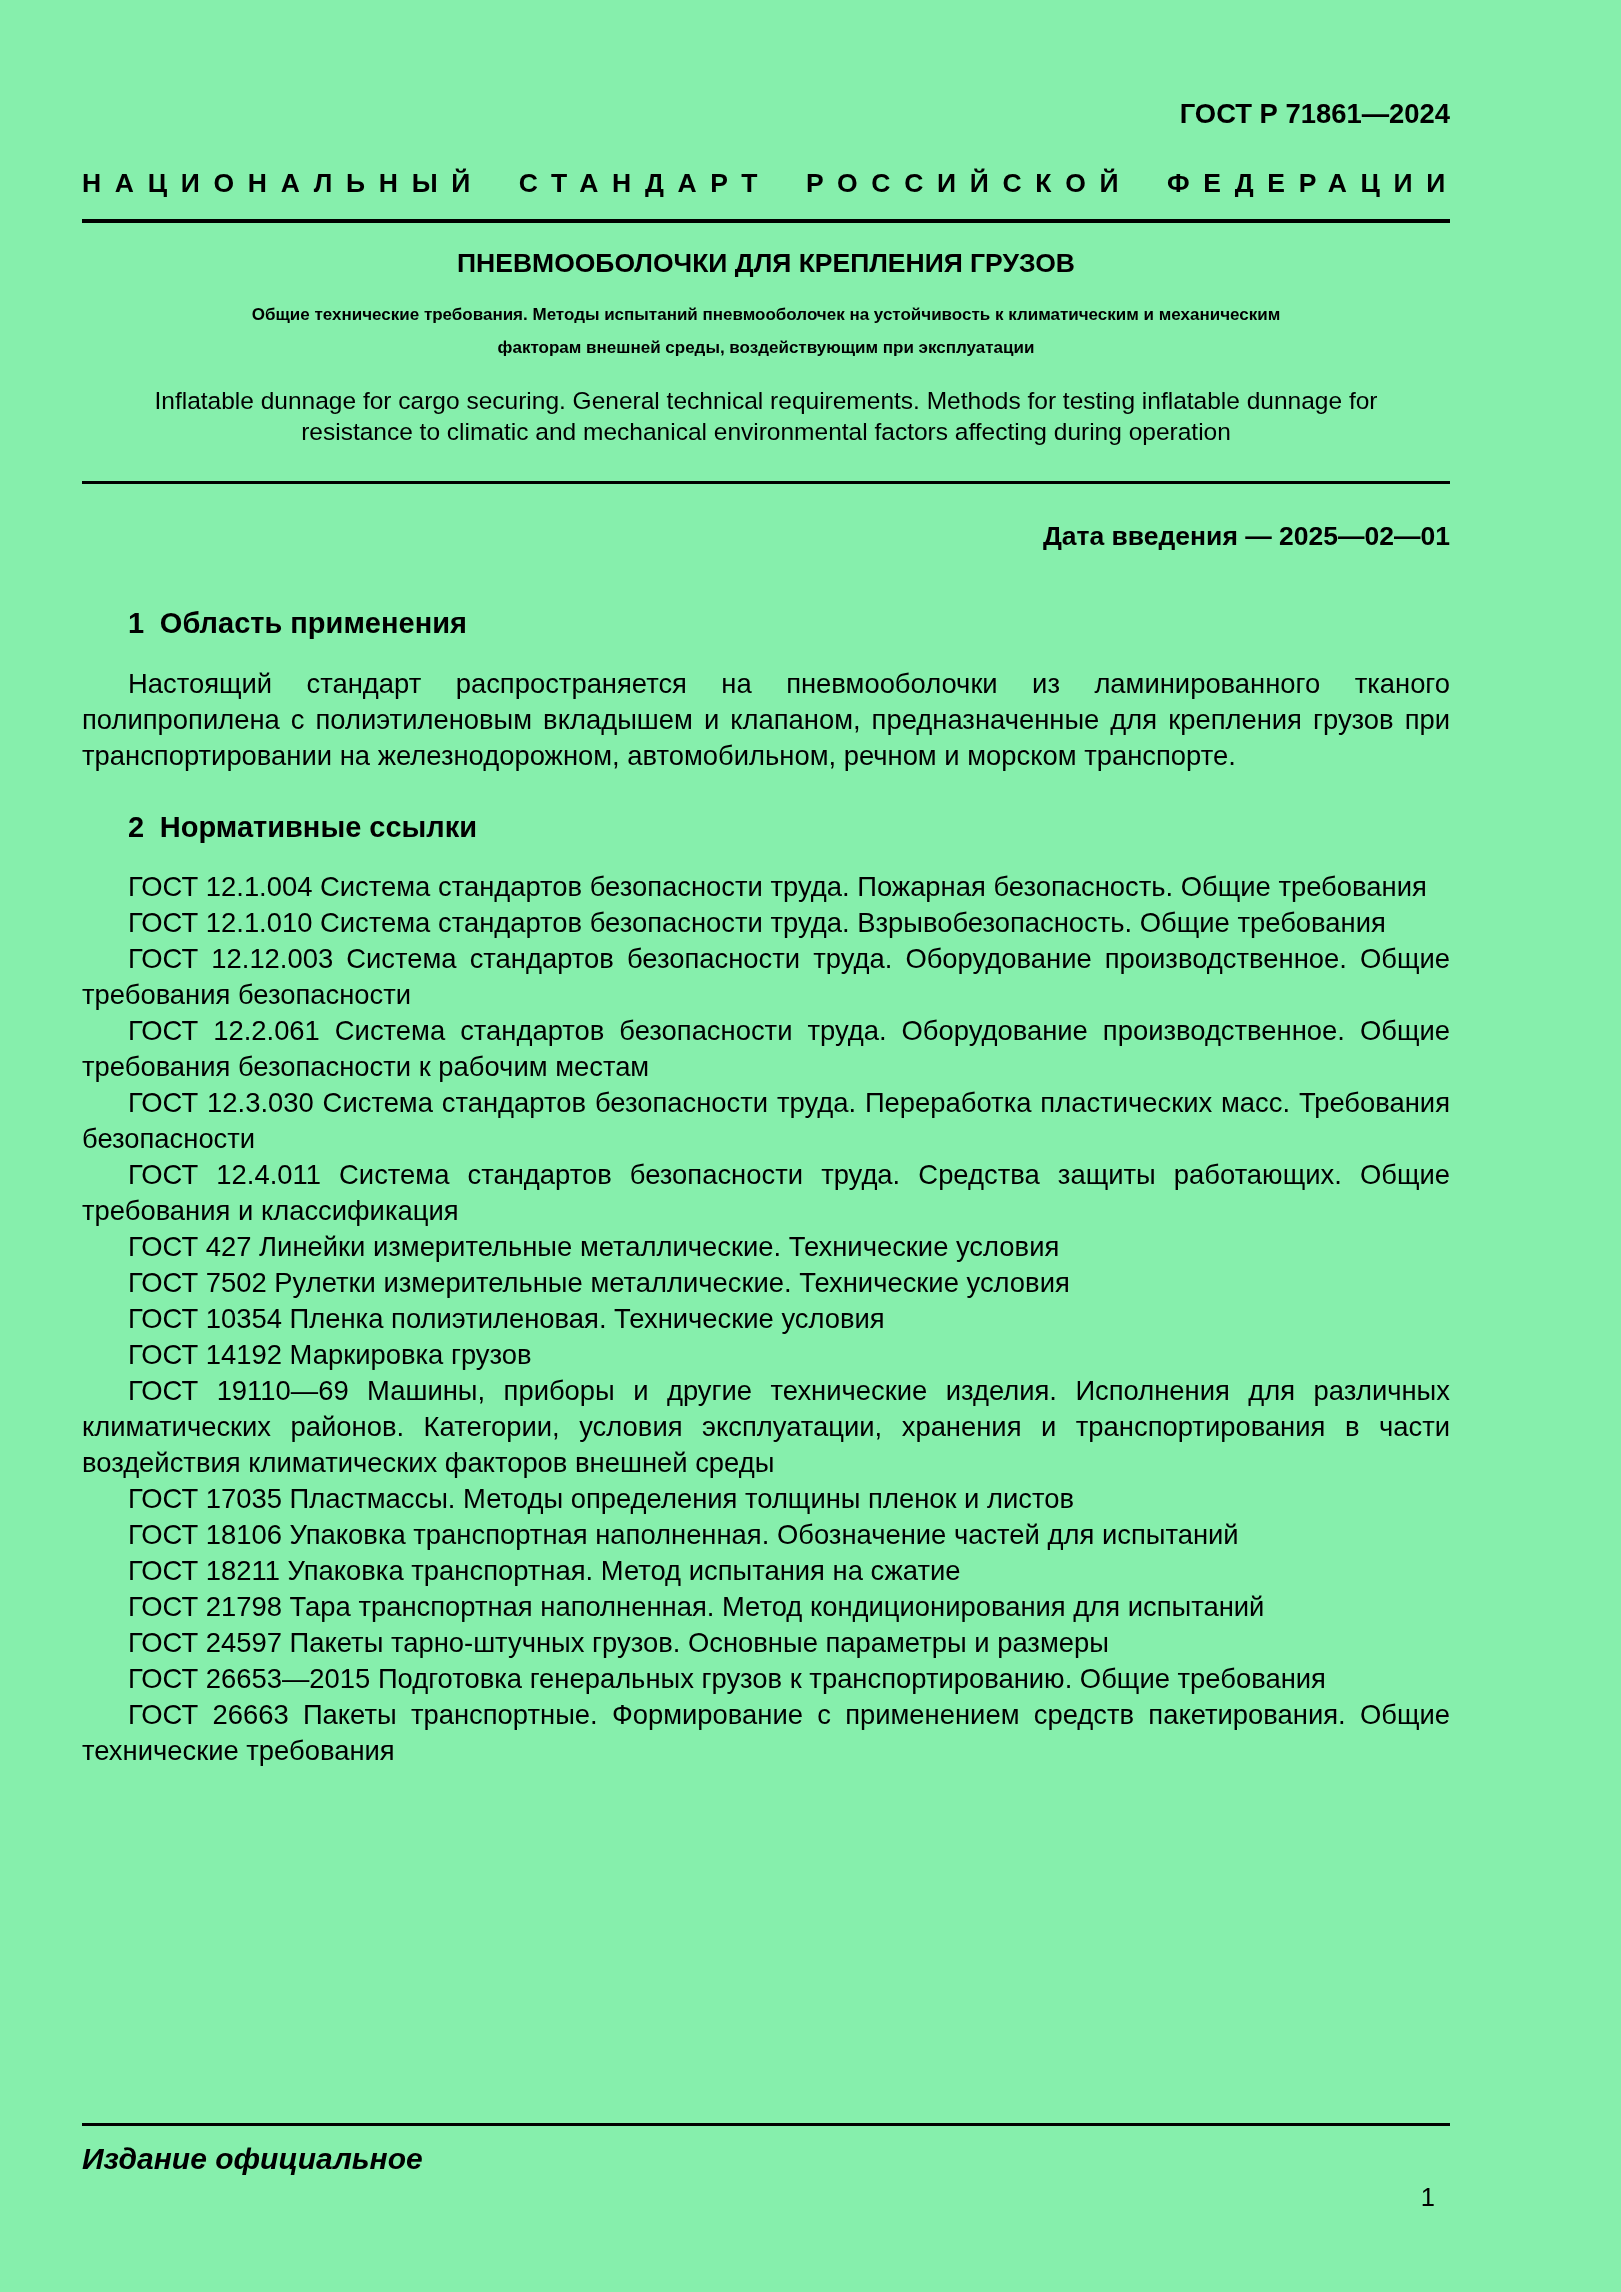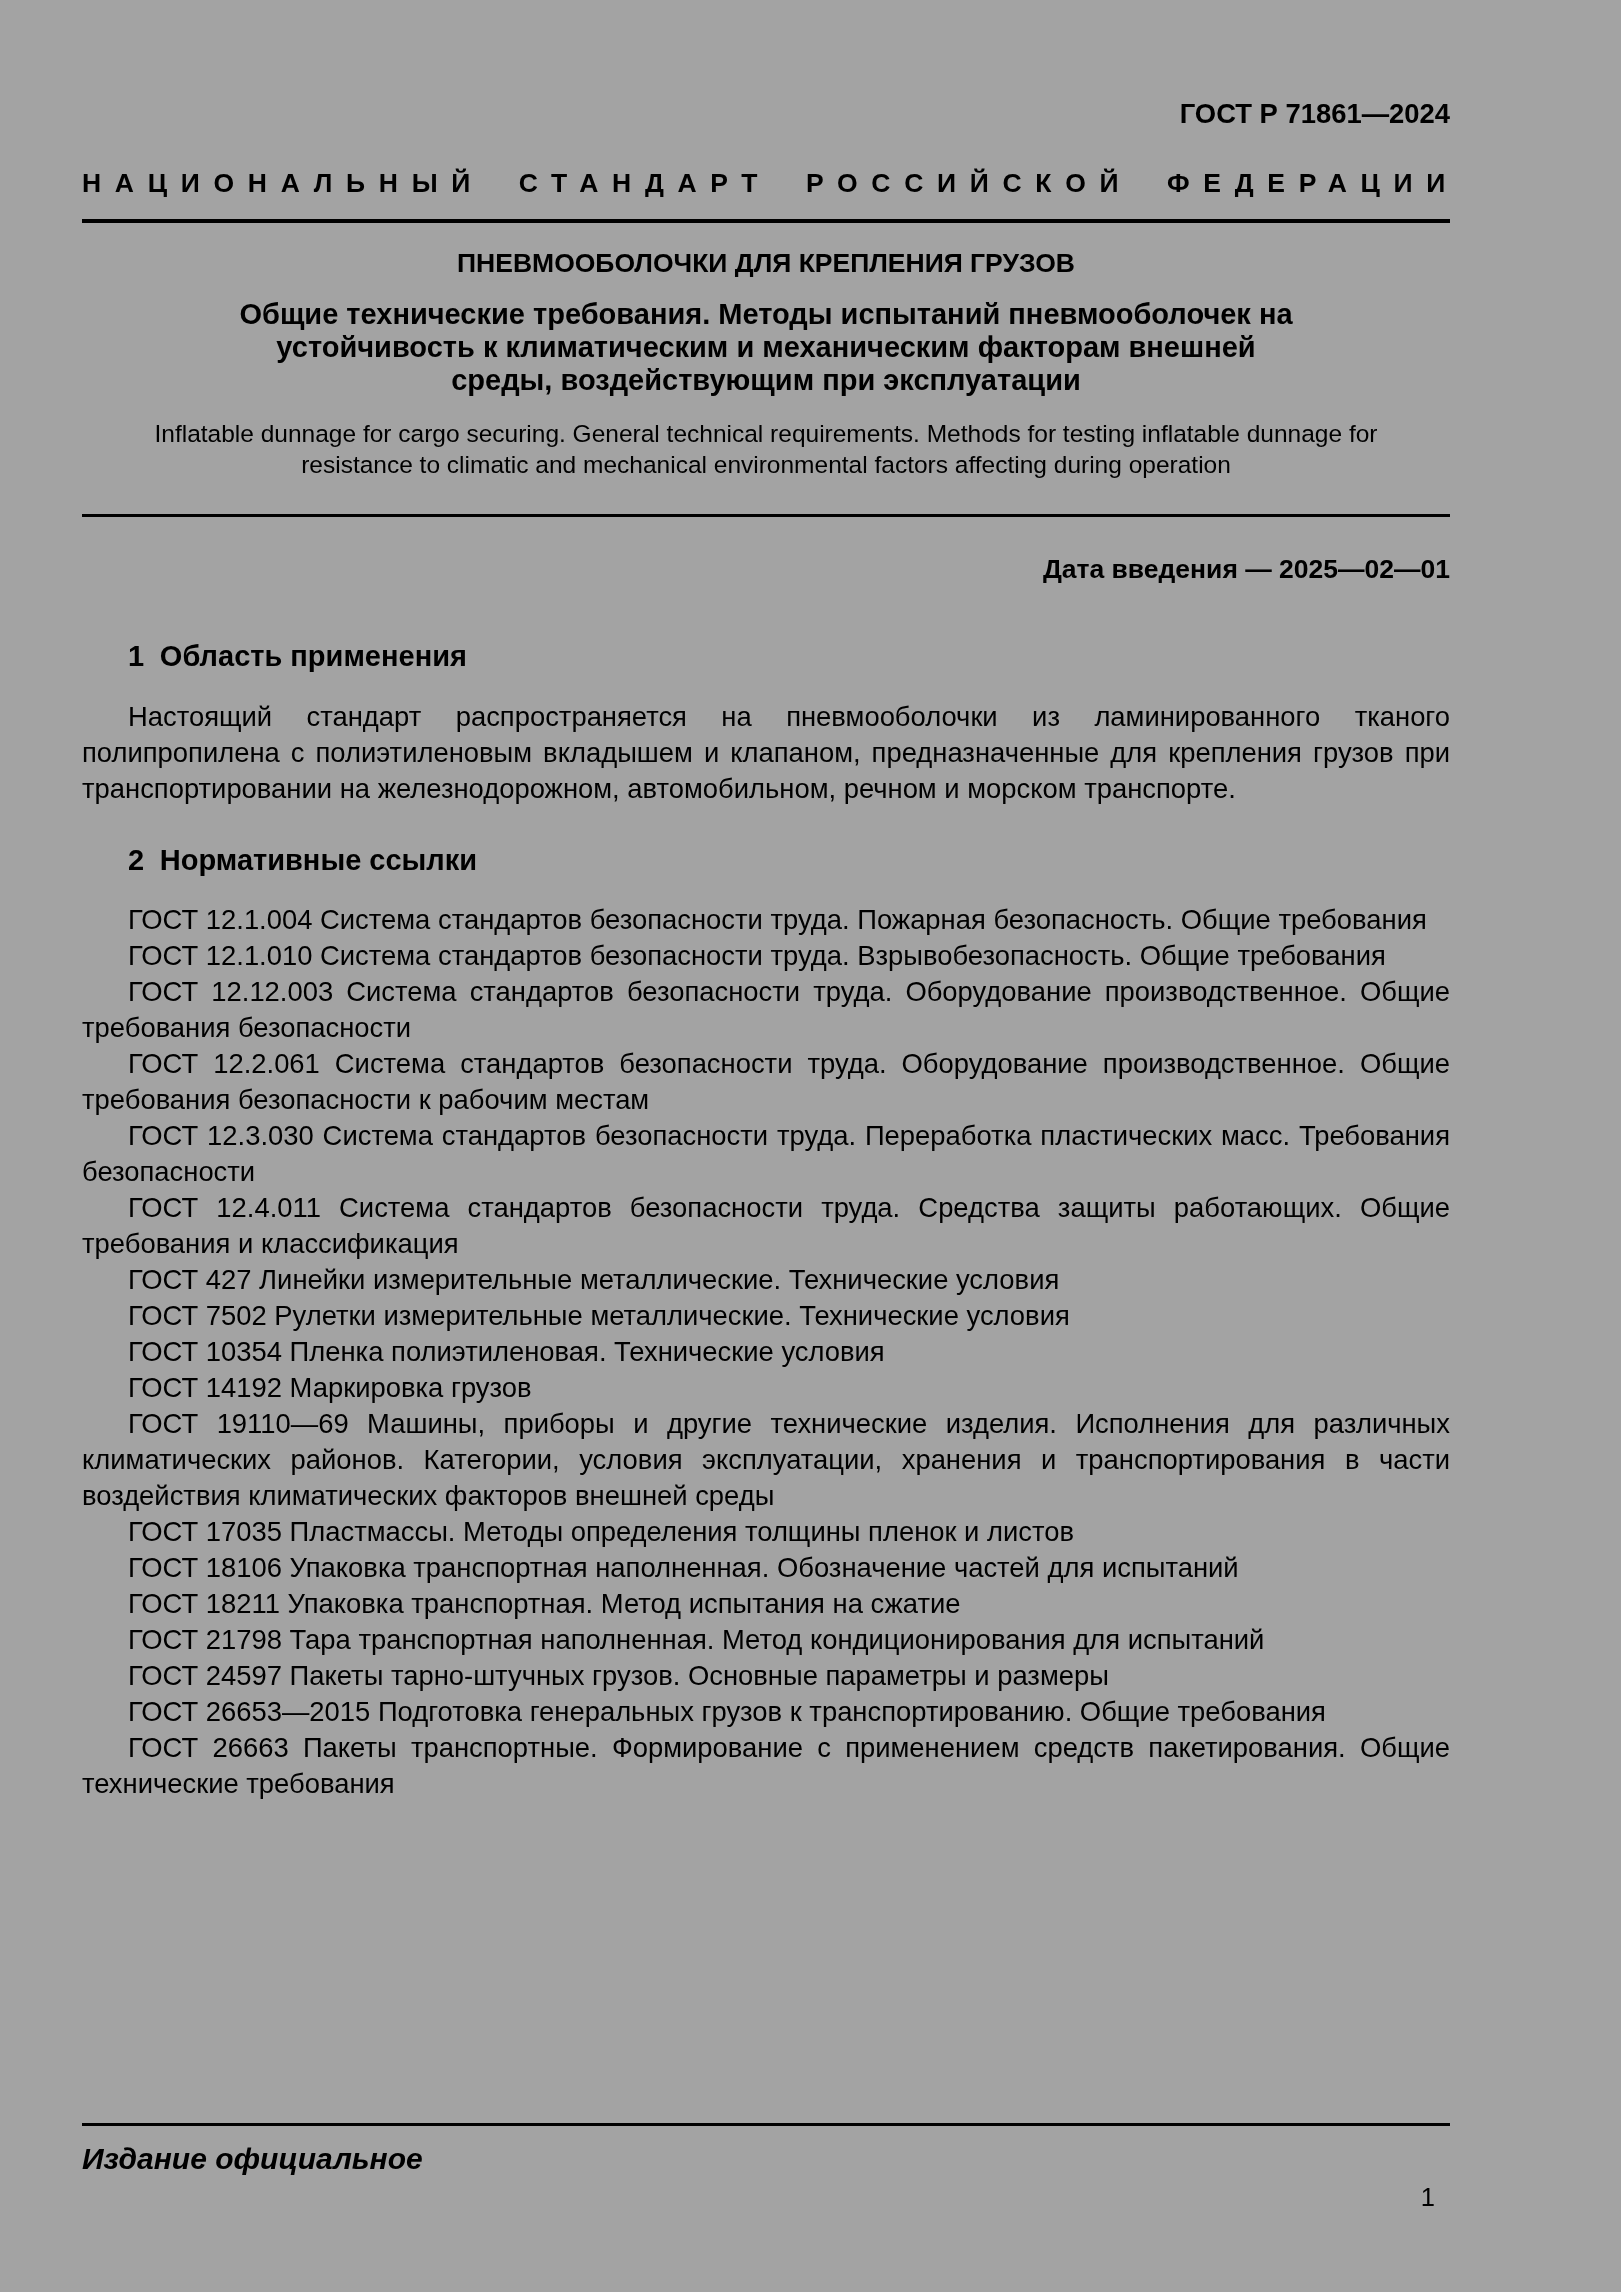--- a/index.html
+++ b/index.html
@@ -6,21 +6,21 @@
   html, body { background: #ffffff; }
   body {
     font-family: "Liberation Sans", "DejaVu Sans", sans-serif;
     color: #000000;
   }
   .page {
     position: relative;
     width: 1621px;
     height: 2293px;
     margin: 0 auto;
-    background: #a3a3a3;
+    background: #86efac;
     padding: 98px 171px 0 82px;
     overflow: hidden;
   }
   .doc-code {
     text-align: right;
     font-weight: bold;
     font-size: 27.4px;
     line-height: 31px;
     margin-bottom: 39px;
   }
@@ -39,21 +39,21 @@
   .doc-title {
     text-align: center;
     font-weight: bold;
     font-size: 26.5px;
     line-height: 33px;
     margin-bottom: 17.6px;
   }
   .doc-subtitle {
     text-align: center;
     font-weight: bold;
-    font-size: 29px;
+    font-size: 17px;
     line-height: 33px;
     max-width: 1059px;
     margin: 0 auto 21.6px auto;
   }
   .doc-title-en {
     text-align: center;
     font-size: 24.5px;
     line-height: 31px;
     max-width: 1284px;
     margin: 0 auto 34px auto;

